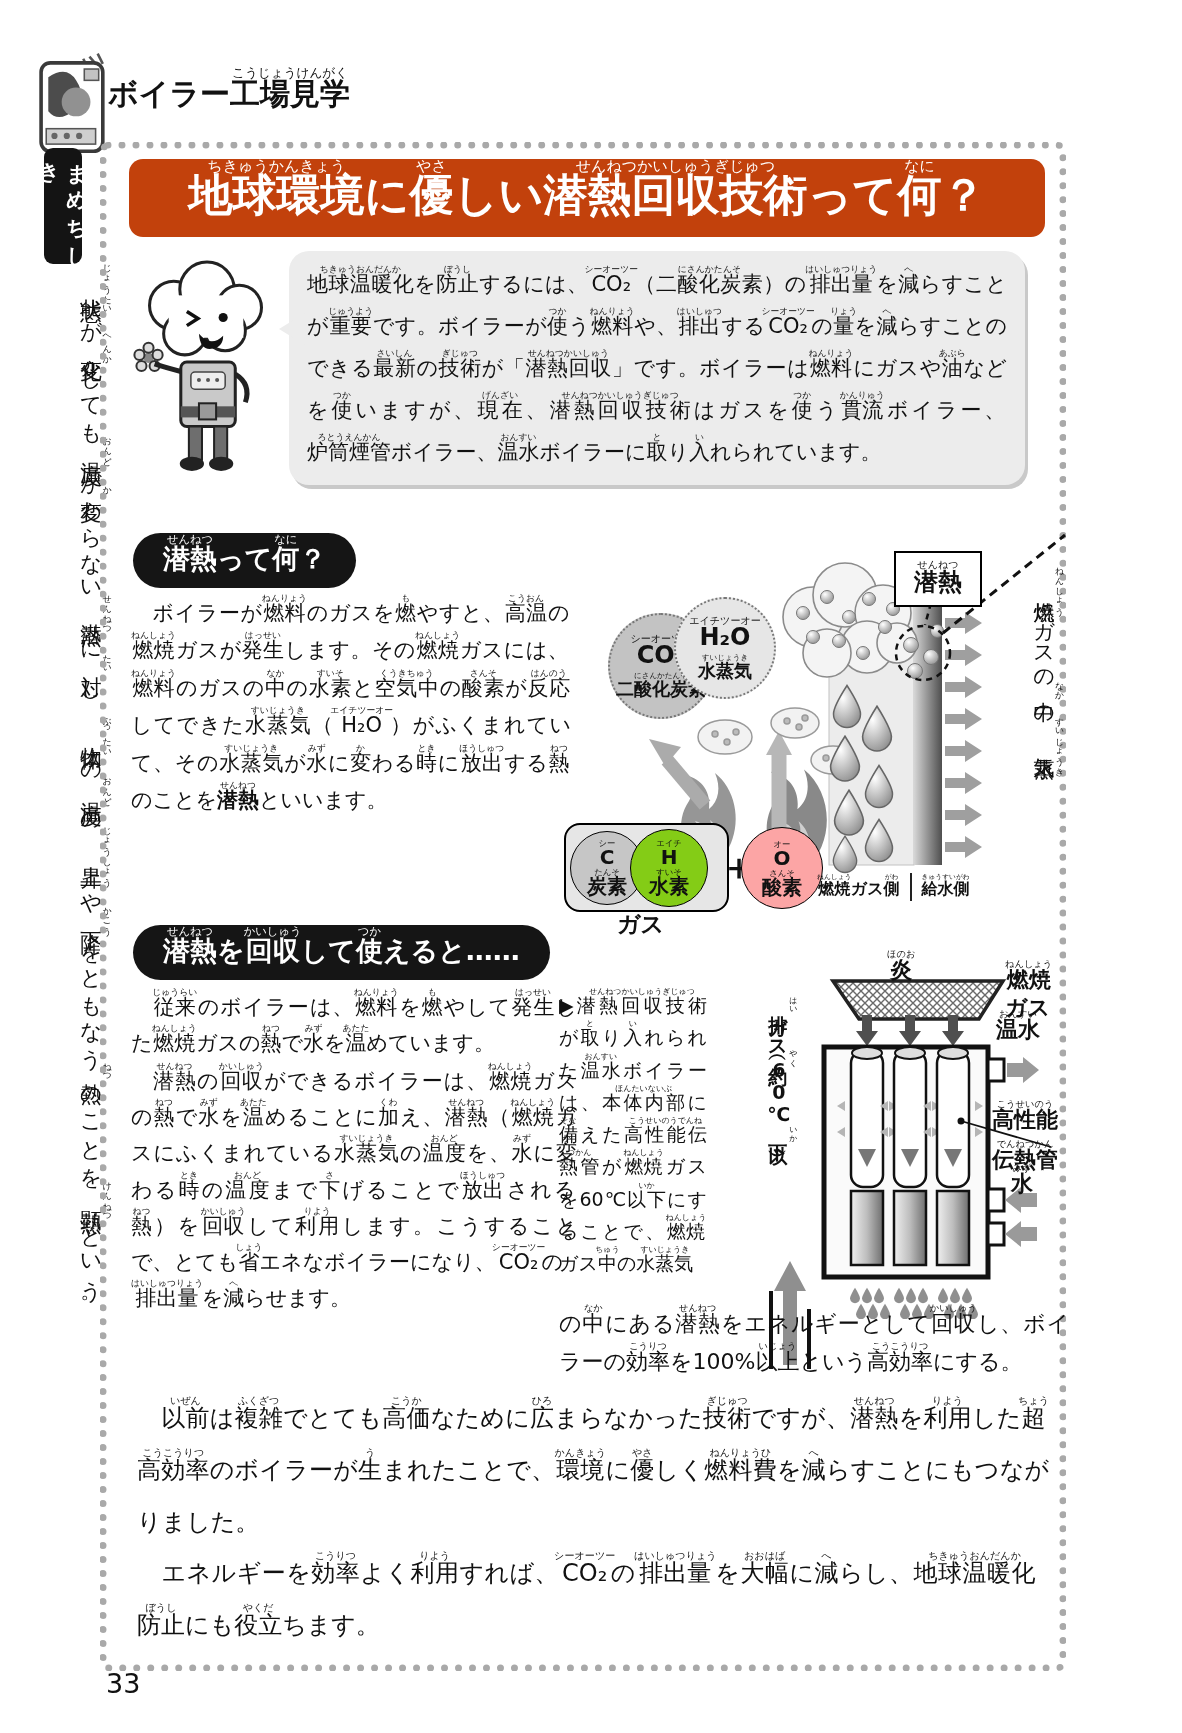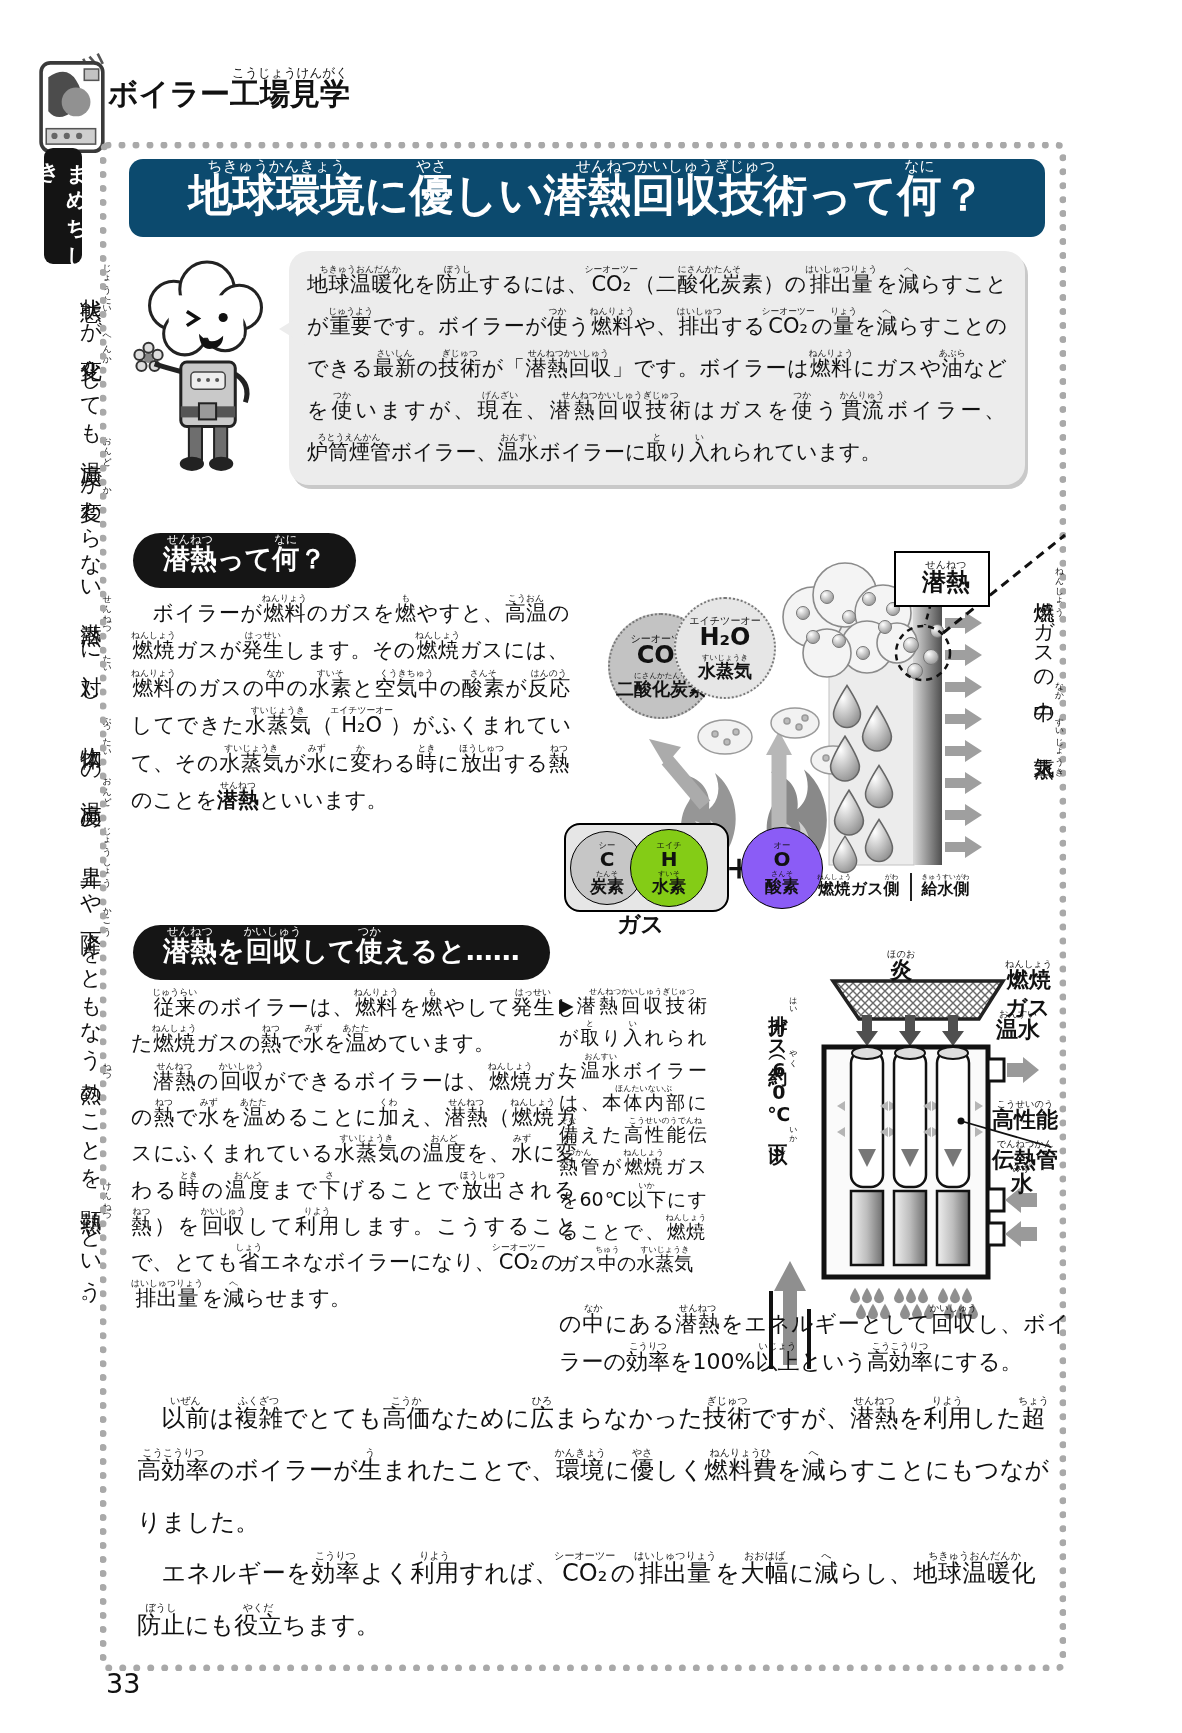--- a/index.html
+++ b/index.html
@@ -16,21 +16,21 @@
   #chapter-title{left:108px;top:66px;font-size:30px;font-weight:700;line-height:1.7;}
   #tab{left:44px;top:148px;width:38px;height:116px;background:#141414;color:#fff;
        border-radius:9px;font-size:21px;font-weight:700;letter-spacing:4px;
        display:flex;align-items:center;justify-content:center;}
   #sidebar-note{left:40px;top:258px;width:72px;height:1400px;font-size:21.5px;
        font-family:"DejaVu Serif","Liberation Serif",serif;line-height:1.6;letter-spacing:2px;}
 
   
   #dotbox{left:100px;top:142px;width:952px;height:1515px;border:7px dotted #a9a9a9;border-radius:8px;}
 
-  #banner{left:22px;top:10px;width:916px;background:#0c4a6e;color:#fff;border-radius:14px;
+  #banner{left:22px;top:10px;width:916px;background:#c2410c;color:#fff;border-radius:14px;
        text-align:center;font-weight:700;font-size:44px;line-height:1.55;padding:2px 0 8px;}
   #banner rt{font-size:15px;}
 
   #bubble{left:182px;top:102px;width:700px;background:#ececec;border-radius:20px;
        padding:12px 18px;font-size:21px;line-height:2.0;box-shadow:3px 4px 0 #c9c9c9;}
   #bubble:before{content:"";position:absolute;left:-26px;top:62px;border:16px solid transparent;
        border-right:26px solid #ececec;}
 
   .pill{display:inline-block;background:#151515;color:#fff;border-radius:32px;
        padding:2px 30px 8px;font-size:27px;font-weight:700;line-height:1.6;}
@@ -43,32 +43,32 @@
   
   #diagram1{left:438px;top:356px;width:522px;height:436px;}
   .circle{position:absolute;border-radius:50%;border:2px dotted #777;
        display:flex;flex-direction:column;align-items:center;justify-content:center;
        text-align:center;line-height:1.25;}
   .circle .formula{font-size:24px;font-weight:700;line-height:1.05;}
   .circle .cname{font-size:18px;font-weight:700;line-height:1.05;margin-top:2px;}
   #co2-circle{left:19px;top:108px;width:102px;height:102px;background:#c3c3c3;margin-left:44px;}
   #h2o-circle{left:129px;top:92px;width:98px;height:98px;background:#e6e6e6;}
   #latent-box{left:349px;top:46px;width:84px;height:52px;background:#fff;border:2.5px solid #000;
-       display:flex;align-items:center;justify-content:center;font-size:24px;font-weight:700;line-height:1.4;padding-left:8px;}
+       display:flex;align-items:center;justify-content:center;font-size:24px;font-weight:700;line-height:1.4;}
   #d1-caption{right:2px;top:56px;height:320px;font-size:21px;line-height:1.35;}
   #gas-box{left:19px;top:318px;width:153px;height:85px;background:#e6e6e6;border:2.5px solid #000;
        border-radius:16px;display:flex;align-items:center;padding:0 4px;}
   .atom{border-radius:50%;border:1.5px solid #000;display:flex;flex-direction:column;
        justify-content:center;text-align:center;line-height:1.1;}
   .atom .sym{font-size:20px;font-weight:700;line-height:1;}
-  .atom .aname{font-size:17px;font-weight:700;line-height:1;margin-top:1px;}
+  .atom .aname{font-size:20px;font-weight:700;line-height:1;margin-top:1px;}
   #atom-c{width:72px;height:72px;background:#c6c6c6;}
   #atom-h{width:76px;height:76px;background:#84cc16;margin-left:-14px;}
   #plus-sign{left:176px;top:338px;font-size:36px;font-weight:700;}
-  #atom-o{left:196px;top:322px;width:80px;height:80px;background:#8b5cf6;position:absolute;}
+  #atom-o{left:196px;top:322px;width:80px;height:80px;background:#fca5a5;position:absolute;}
   #gas-label{left:19px;top:404px;width:153px;text-align:center;font-size:23px;font-weight:700;}
   #side-labels{left:262px;top:368px;display:flex;font-size:16px;font-weight:700;line-height:1.5;}
   #side-labels .lbl{padding:0 10px;}
   #side-labels .lbl+.lbl{border-left:2px solid #222;}
 
   
   #boilerzone{left:452px;top:802px;width:510px;height:426px;}
   #b-caption1{left:0;top:36px;width:148px;font-size:19px;line-height:1.7;}
   #b-exhaust{left:208px;top:40px;height:262px;font-size:19px;font-weight:700;line-height:1.2;}
   #b-exhaust-arrow{left:206px;top:300px;}

